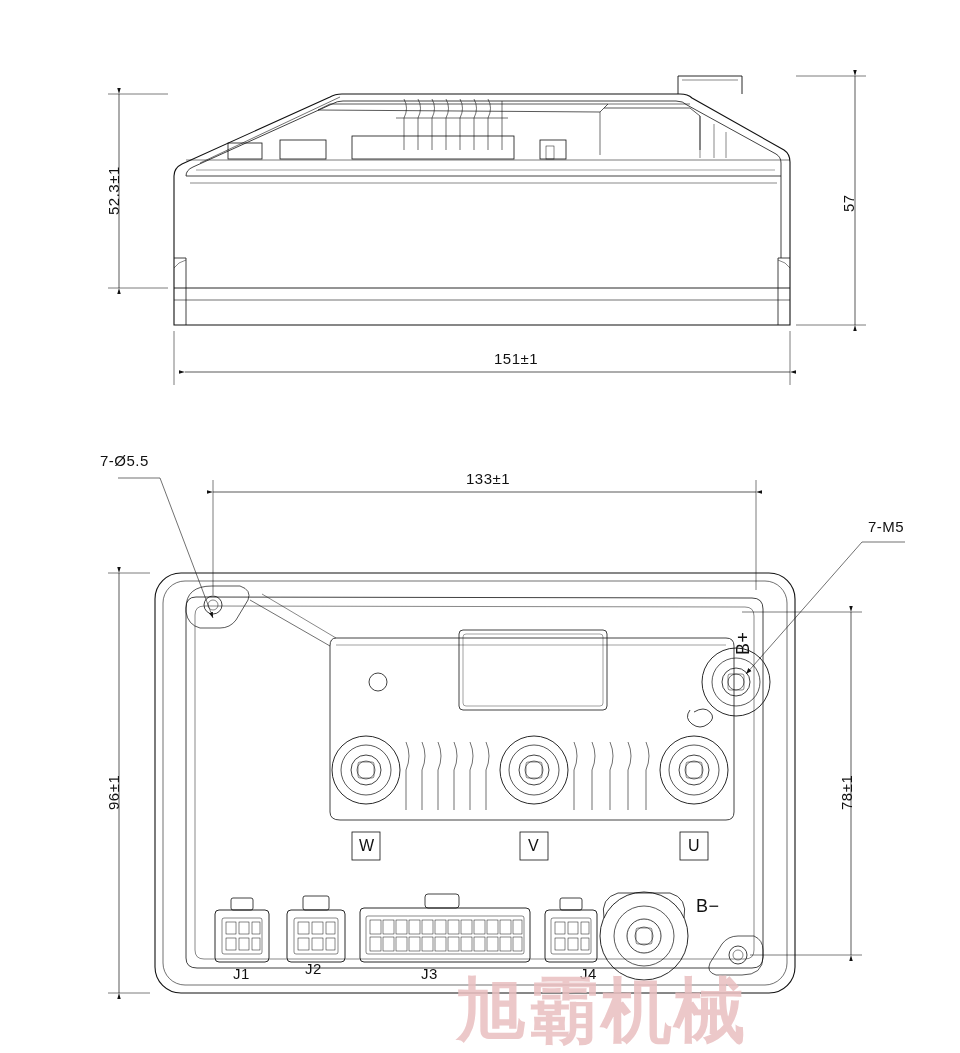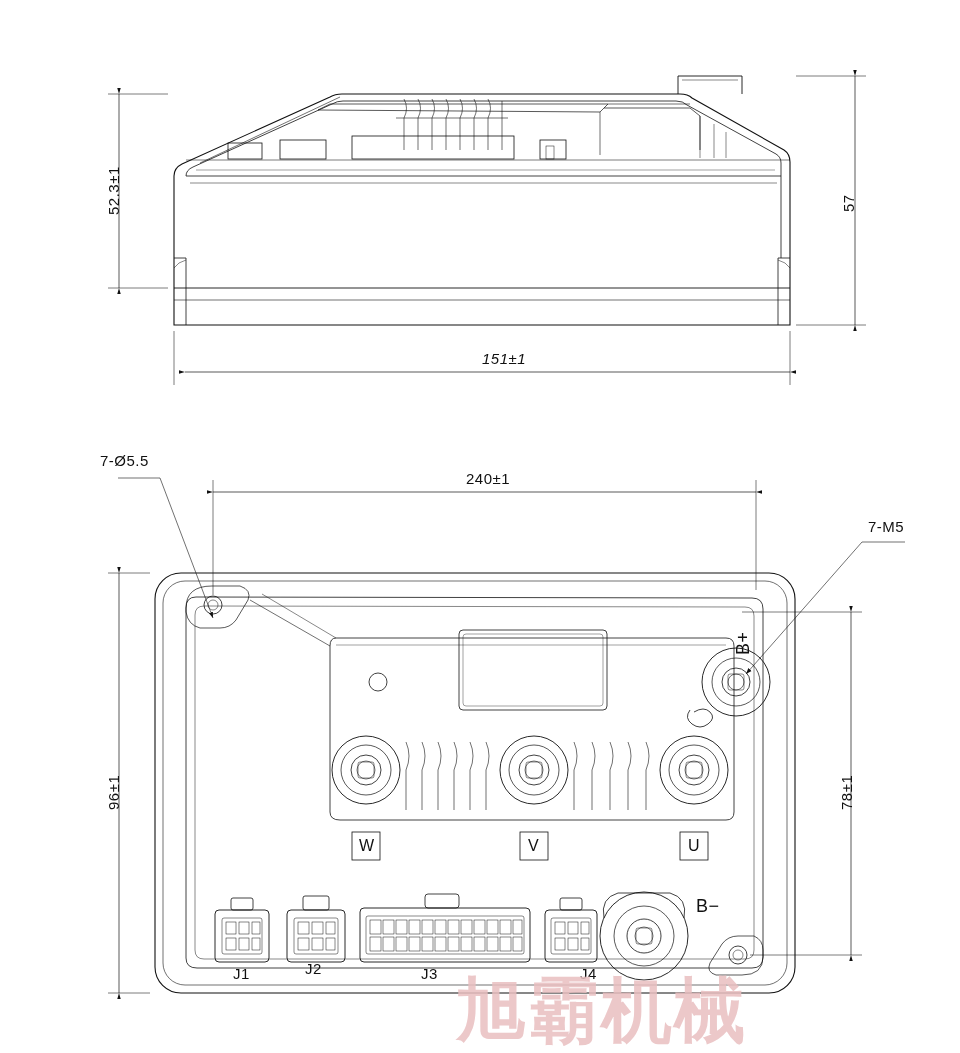--- a/index.html
+++ b/index.html
@@ -314,25 +314,25 @@
         <line x1="160" y1="478" x2="213" y2="618" marker-end="url(#arrowSolid)" stroke-width="0.6"></line>
 
         <path d="M905,542 L862,542" stroke-width="0.6"></path>
         <line x1="862" y1="542" x2="746" y2="674" marker-end="url(#arrowSolid)" stroke-width="0.6"></line>
       </g>
     </g>
   </svg>
 
   <div class="lbl vert" style="left:105px; top:215px;">52.3±1</div>
   <div class="lbl vert" style="left:840px; top:212px;">57</div>
-  <div class="lbl" style="left:482px; top:350px;font-style:italic;">151±1</div>
+  <div class="lbl" style="left:494px; top:350px;">151±1</div>
 
   <div class="lbl" style="left:100px; top:452px;">7-Ø5.5</div>
   <div class="lbl" style="left:868px; top:518px;">7-M5</div>
-  <div class="lbl" style="left:466px; top:470px;">240±1</div>
+  <div class="lbl" style="left:466px; top:470px;">133±1</div>
   <div class="lbl vert" style="left:105px; top:810px;">96±1</div>
   <div class="lbl vert" style="left:838px; top:810px;">78±1</div>
 
   <div class="lbl vert" style="left:733px; top:655px; font-size:18px;">B+</div>
   <div class="lbl" style="left:696px; top:896px; font-size:18px;">B−</div>
   <div class="lbl" style="left:359px; top:837px; font-size:16px;">W</div>
   <div class="lbl" style="left:528px; top:837px; font-size:16px;">V</div>
   <div class="lbl" style="left:688px; top:837px; font-size:16px;">U</div>
 
   <div class="lbl" style="left:233px; top:965px;">J1</div>

